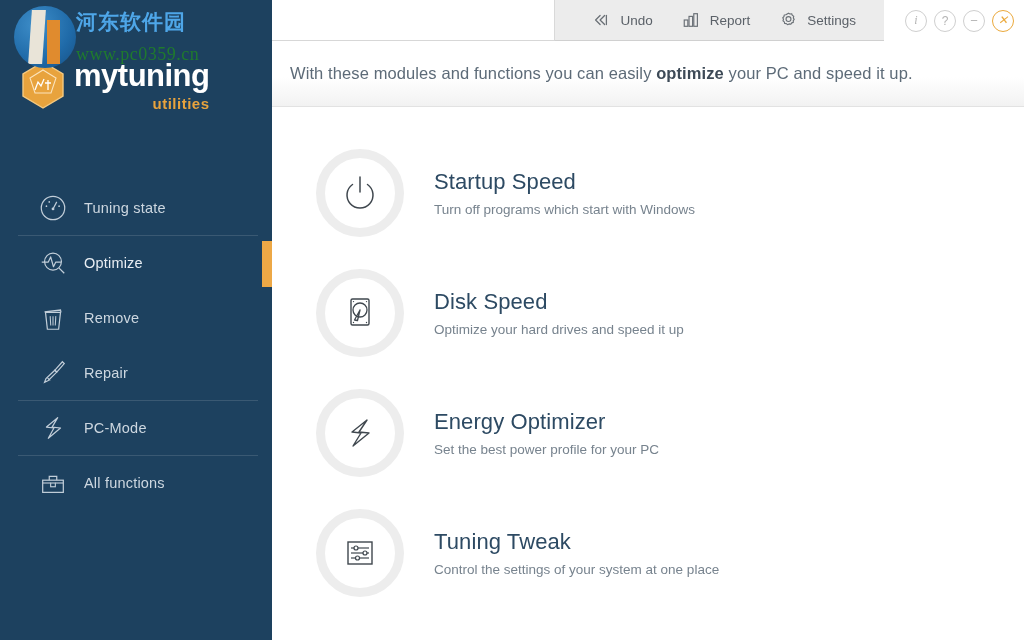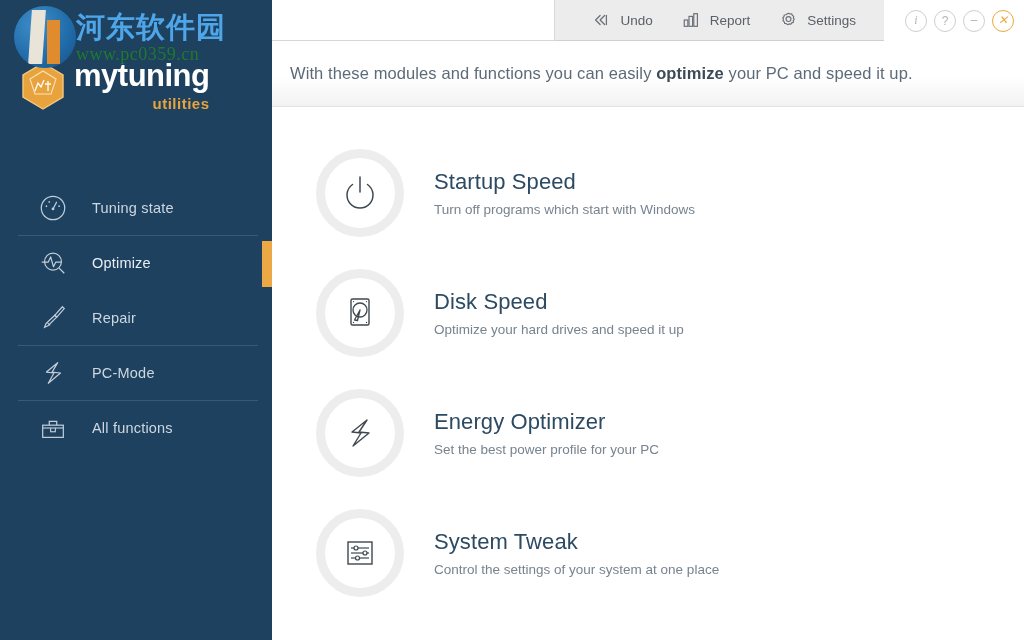--- a/index.html
+++ b/index.html
@@ -24,21 +24,21 @@
     flex: 0 0 272px;
   }
   .brand {
     position: relative;
     height: 122px;
     padding: 8px 0 0 10px;
   }
   .brand-logo-wrap {
     position: absolute;
     left: 18px; top: 60px;
-    display: flex; align-items: center;
+    display: flex; 
   }
   .dodeca {
     width: 50px; height: 50px;
     position: relative;
     flex: 0 0 50px;
   }
   .mt-text {
     margin-left: 6px;
     line-height: 1;
   }
@@ -85,21 +85,21 @@
     content: "";
     position: absolute;
     left: 33px; top: 14px;
     width: 13px; height: 44px;
     background: #e08b2e;
   }
   .wm-cn {
     position: absolute;
     left: 68px; top: 4px;
     font-family: "DejaVu Sans", sans-serif;
-    font-size: 29px;
+    font-size: 21px;
     font-weight: bold;
     color: #4ea6e8;
     letter-spacing: 1px;
     white-space: nowrap;
   }
   .wm-url {
     position: absolute;
     left: 68px; top: 40px;
     font-family: "Liberation Serif", serif;
     font-size: 18px;
@@ -118,21 +118,21 @@
     padding-left: 36px;
     cursor: pointer;
   }
   .nav-item .nav-icon {
     width: 34px; height: 34px;
     flex: 0 0 34px;
     display: flex; align-items: center; justify-content: center;
     color: #c2ced9;
   }
   .nav-item .nav-label {
-    margin-left: 22px;
+    margin-left: 14px;
     font-size: 14.5px;
     color: #cdd7e0;
     letter-spacing: 0.2px;
   }
   .nav-item.sep-top::before {
     content: "";
     position: absolute;
     left: 18px; right: 14px; top: 0;
     height: 1px;
     background: rgba(255,255,255,0.13);
@@ -317,20 +317,32 @@
             <circle cx="16" cy="14.5" r="9" fill="none" stroke="currentColor" stroke-width="1.3"></circle>
             <line x1="22.5" y1="21.5" x2="28" y2="27" stroke="currentColor" stroke-width="1.4"></line>
             <path d="M4 15 L11 15 L13.5 9.5 L16.5 20 L19 15 L24.5 15" fill="none" stroke="currentColor" stroke-width="1.3" stroke-linejoin="round"></path>
           </svg>
         </span>
         <span class="nav-label">Optimize</span>
         <span class="active-bar"></span>
       </div>
 
 
+      <div class="nav-item">
+        <span class="nav-icon">
+          <svg viewBox="0 0 32 32" width="30" height="30">
+            <path d="M8 10 L24 10 L22 28 L10 28 Z" fill="none" stroke="currentColor" stroke-width="1.3"></path>
+            <path d="M7 9.5 L24 7.5 L24.5 10" fill="none" stroke="currentColor" stroke-width="1.3"></path>
+            <line x1="13" y1="14" x2="13.6" y2="24" stroke="currentColor" stroke-width="1.1"></line>
+            <line x1="16" y1="14" x2="16" y2="24" stroke="currentColor" stroke-width="1.1"></line>
+            <line x1="19" y1="14" x2="18.4" y2="24" stroke="currentColor" stroke-width="1.1"></line>
+          </svg>
+        </span>
+        <span class="nav-label">Remove</span>
+      </div>
 
       <div class="nav-item">
         <span class="nav-icon">
           <svg viewBox="0 0 32 32" width="30" height="30">
             <path d="M26 4 L28 6 L20 15 L18 13 Z" fill="none" stroke="currentColor" stroke-width="1.3"></path>
             <path d="M18 13 L20 15 L11 24 L7 26 L8.5 22 Z" fill="none" stroke="currentColor" stroke-width="1.3"></path>
             <line x1="10" y1="21" x2="13" y2="24" stroke="currentColor" stroke-width="1.1"></line>
           </svg>
         </span>
         <span class="nav-label">Repair</span>
@@ -468,20 +480,20 @@
             <rect x="10" y="11" width="24" height="22" fill="none" stroke="#3f474e" stroke-width="1.4"></rect>
             <line x1="13" y1="17" x2="31" y2="17" stroke="#3f474e" stroke-width="1.2"></line>
             <line x1="13" y1="22" x2="31" y2="22" stroke="#3f474e" stroke-width="1.2"></line>
             <line x1="13" y1="27" x2="31" y2="27" stroke="#3f474e" stroke-width="1.2"></line>
             <circle cx="18" cy="17" r="2" fill="#ffffff" stroke="#3f474e" stroke-width="1.2"></circle>
             <circle cx="27" cy="22" r="2" fill="#ffffff" stroke="#3f474e" stroke-width="1.2"></circle>
             <circle cx="19.5" cy="27" r="2" fill="#ffffff" stroke="#3f474e" stroke-width="1.2"></circle>
           </svg>
         </div>
         <div class="mod-text">
-          <div class="mod-title">System Tweak</div>
+          <div class="mod-title">Tuning Tweak</div>
           <div class="mod-desc">Control the settings of your system at one place</div>
         </div>
       </div>
 
     </div>
   </section>
 </div>
 
 </body></html>

